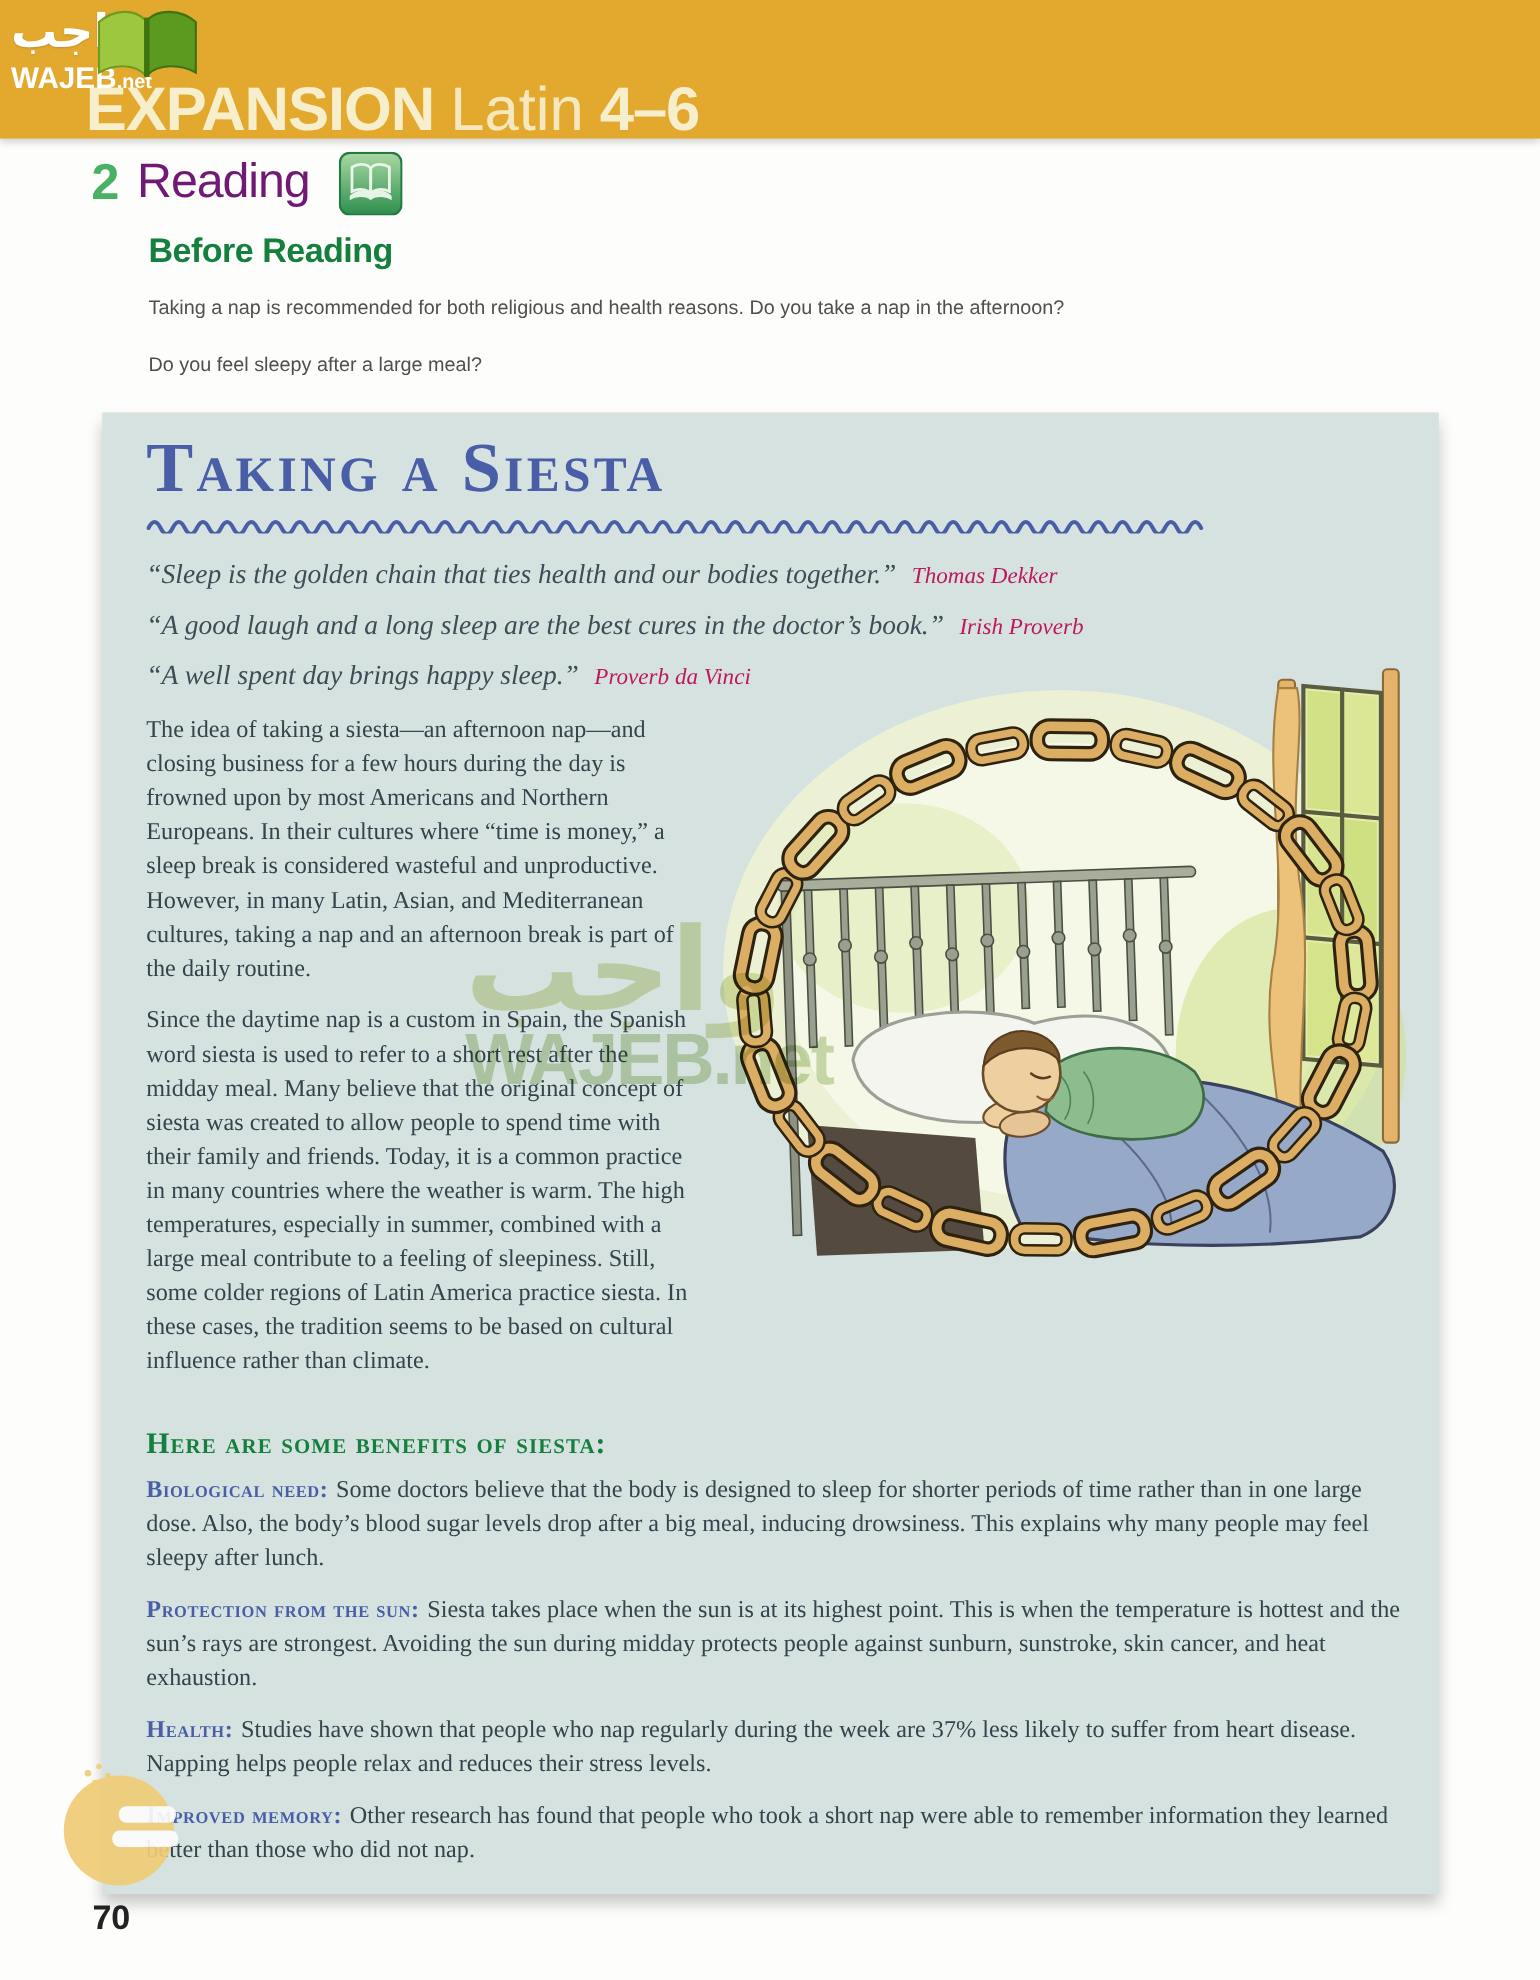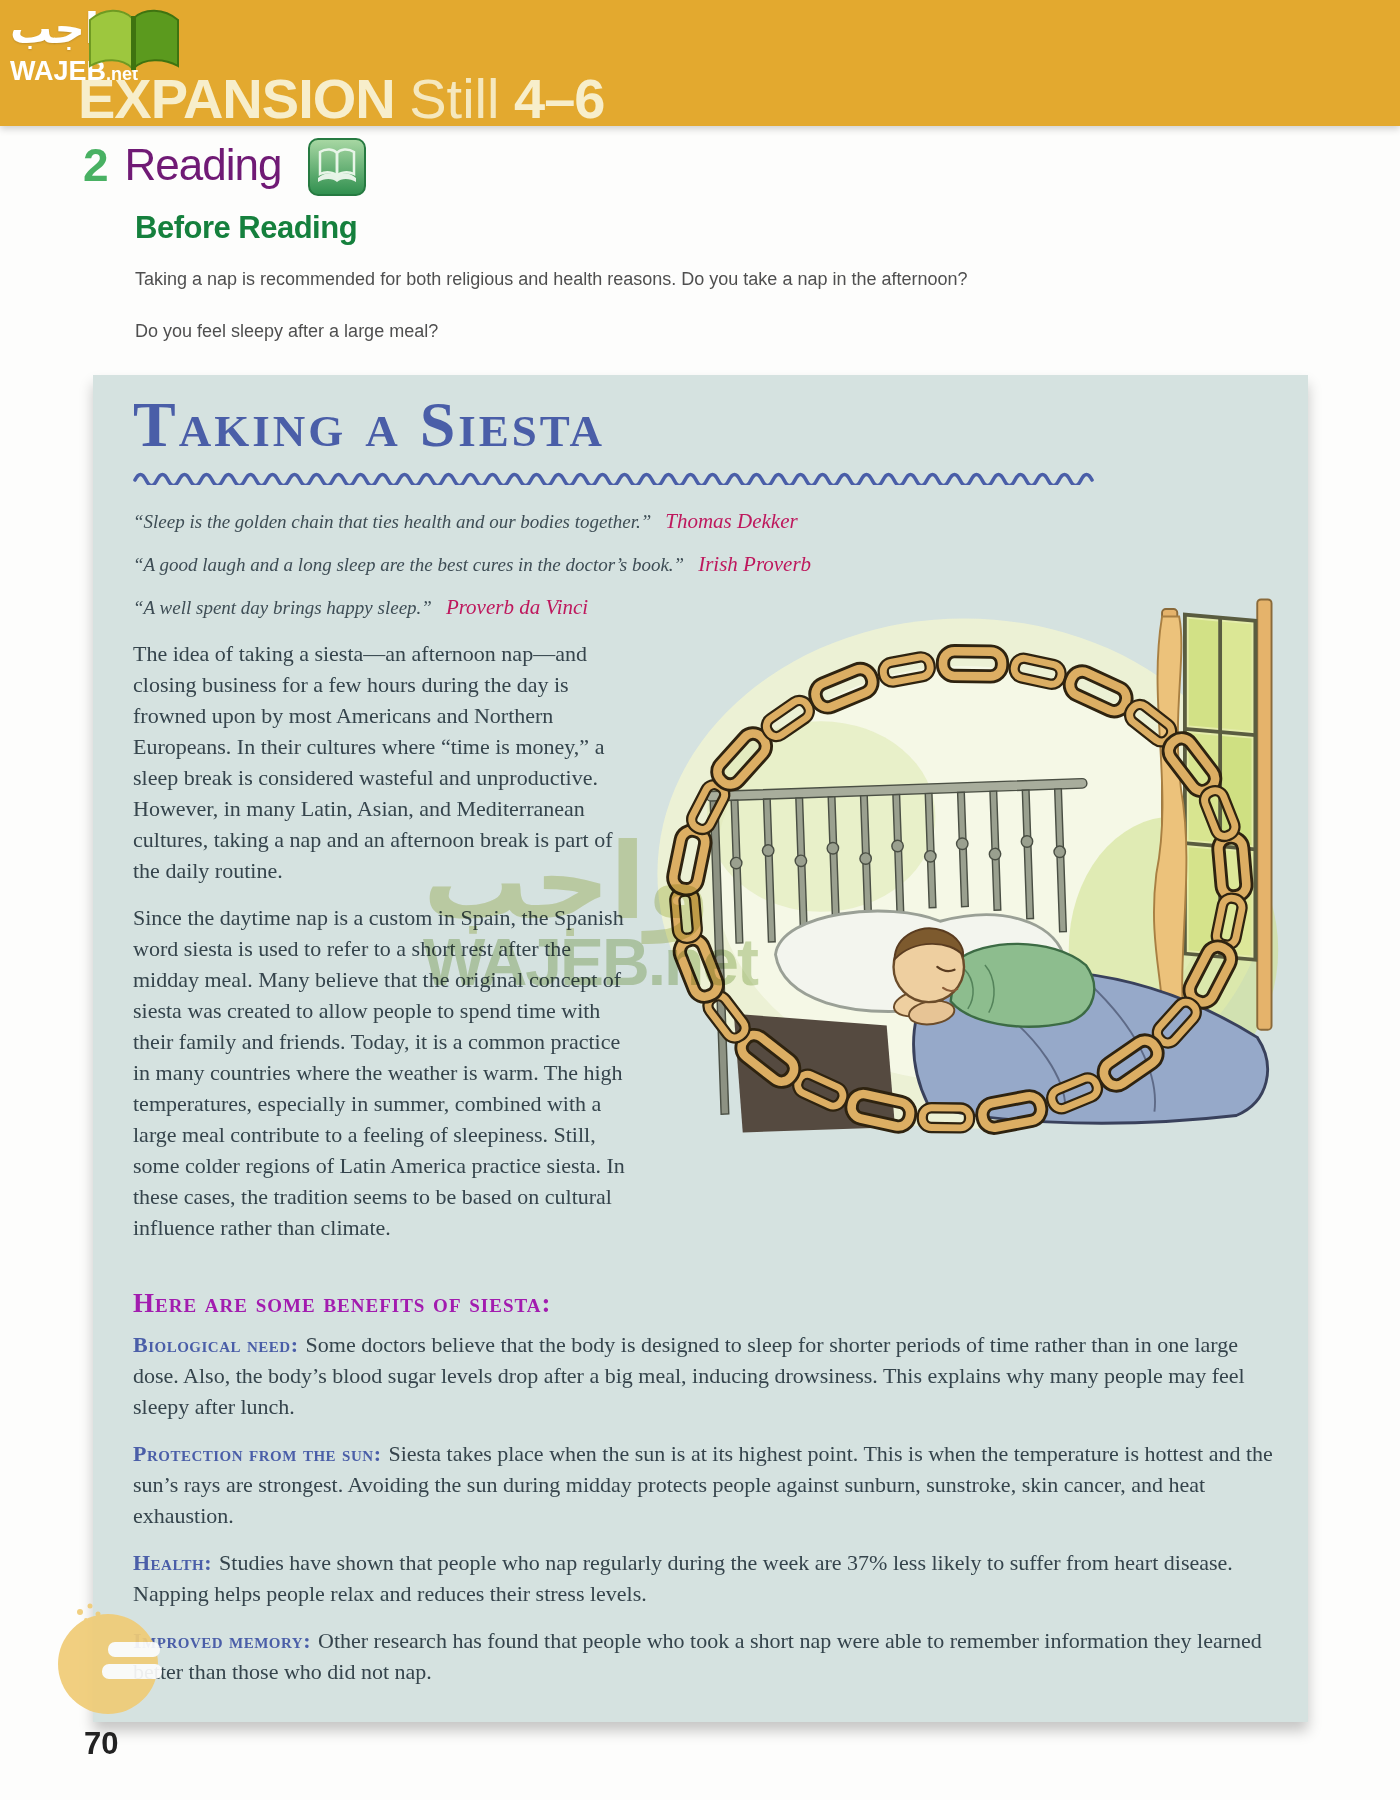--- a/index.html
+++ b/index.html
@@ -38,29 +38,29 @@
               background:#d5e2e0;box-shadow:0 9px 13px rgba(0,0,0,.22);
               padding:0;box-sizing:border-box;}
   .box-inner{position:relative;padding:14px 30px 0 40px;height:100%;box-sizing:border-box;z-index:1;}
 
   .article-title{margin:4px 0 0 0;color:#4a5ea8;font-family:"Liberation Serif",serif;
                  font-variant:small-caps;font-weight:600;font-size:64px;letter-spacing:3px;line-height:1;}
   .wave{display:block;margin:10px 0 0 0;}
 
   .quotes{margin-top:24px;}
   .quote-row{margin:0 0 18px 0;font-family:"Liberation Serif",serif;}
-  .quote-text{font-style:italic;color:#3e4d55;font-size:19px;}
+  .quote-text{font-style:italic;color:#3e4d55;font-size:25px;}
   .quote-author{font-style:italic;color:#be185d;font-size:21px;margin-left:10px;}
 
   .body-flow{margin-top:10px;font-family:"Liberation Serif",serif;color:#35444c;
              font-size:22px;line-height:31px;}
   .body-flow p{margin:0 0 16px 0;}
   .illustration-fig{float:right;width:648px;height:700px;margin:-50px -10px 0 14px;}
 
-  .benefits-heading{clear:both;margin:24px 0 10px 0;color:#a21caf;font-family:"Liberation Serif",serif;
+  .benefits-heading{clear:both;margin:24px 0 10px 0;color:#15803d;font-family:"Liberation Serif",serif;
                     font-variant:small-caps;font-weight:700;font-size:27px;letter-spacing:1px;}
   .benefit{margin:0 0 16px 0;font-family:"Liberation Serif",serif;color:#35444c;
            font-size:22px;line-height:31px;}
   .benefit .label{color:#4a5ea8;font-variant:small-caps;font-weight:700;letter-spacing:.5px;margin-right:7px;}
 
   
   .watermark-mid{position:absolute;left:330px;top:455px;z-index:4;mix-blend-mode:multiply;
                  pointer-events:none;text-align:left;}
   .wm-arabic{font-family:"DejaVu Sans",sans-serif;font-weight:700;font-size:105px;color:#d6dca6;
              opacity:.8;line-height:1;}
@@ -81,21 +81,21 @@
       <div class="wajeb-arabic">واجب</div>
       <div class="wajeb-site">
         <span class="big">WAJEB</span><span class="small">.net</span>
       </div>
       <svg class="wajeb-book" width="104" height="72" viewBox="0 0 104 72">
         <path d="M8 14 C22 2 40 2 50 12 L50 62 C40 52 22 52 8 60 Z" fill="#9dc73e" stroke="#6f9a22" stroke-width="2"></path>
         <path d="M96 14 C82 2 62 2 52 12 L52 62 C62 52 82 52 96 60 Z" fill="#5b9a1e" stroke="#3f7310" stroke-width="2"></path>
         <rect x="49" y="10" width="5" height="54" fill="#3f7310"></rect>
       </svg>
     </div>
-    <h1 class="banner-title"><span>EXPANSION</span> <span class="banner-units">Still</span> <span class="banner-range">4–6</span></h1>
+    <h1 class="banner-title"><span>EXPANSION</span> <span class="banner-units">Latin</span> <span class="banner-range">4–6</span></h1>
   </header>
 
   <section class="reading-head">
     <span class="reading-num">2</span>
     <span class="reading-title">Reading</span>
     <svg class="reading-book" width="58" height="58" viewBox="0 0 58 58">
       <defs>
         <linearGradient id="bookbg" x1="0" y1="0" x2="0" y2="1">
           <stop offset="0" stop-color="#a9d8a4"></stop>
             <stop offset="1" stop-color="#2f8f4e"></stop>

